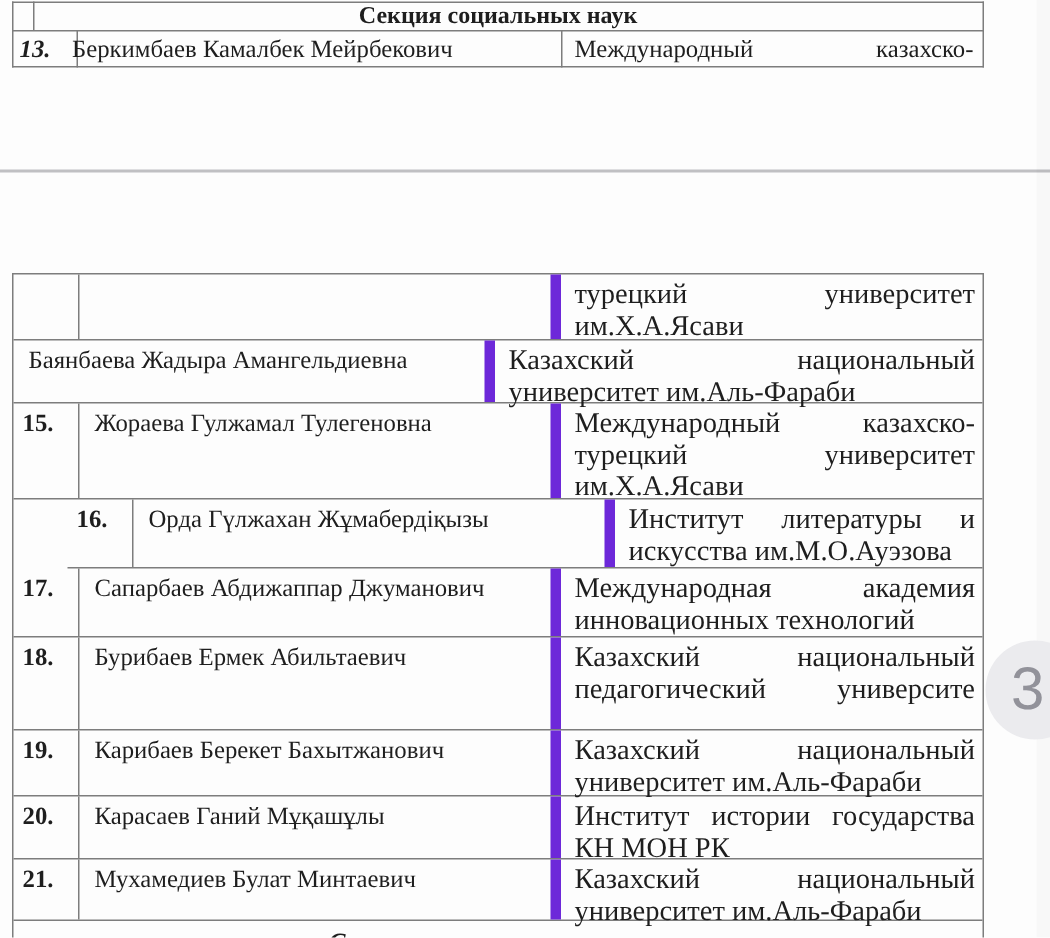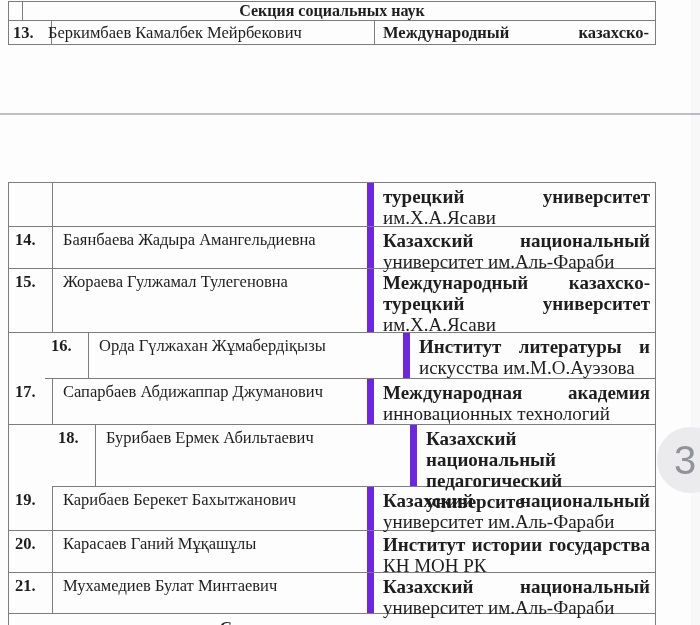--- a/index.html
+++ b/index.html
@@ -12,39 +12,39 @@
     color:#1e1e1e;
   }
   .line{position:absolute;background:#7d7d7d;}
   
   .p1-header-text{
     position:absolute;left:8px;top:2px;width:648px;height:18px;
     text-align:center;font-weight:bold;
     font-size:16px;line-height:17px;
   }
   .p1-cell{position:absolute;top:23px;font-size:16.5px;line-height:20px;}
-  .p1-num{left:13px;font-weight:bold;}
+  .p1-num{left:13px;font-weight:bold;font-style:italic;}
   .p1-name{left:48px;}
   .p1-inst{left:383px;width:266px;}
   
   .page-sep{position:absolute;left:0;top:113px;width:700px;height:2px;background:#c0c0c3;}
   
   .t2{
     position:absolute;left:8px;top:182px;width:646px;
     border:1px solid #7d7d7d;border-bottom:none;
     background:#fdfdfd;
   }
   .trow{display:flex;border-bottom:1px solid #7d7d7d;box-sizing:border-box;}
   .c-num{width:44px;box-sizing:border-box;border-right:1px solid #7d7d7d;
          padding:3px 0 0 6px;font-weight:bold;font-size:16.5px;line-height:20px;}
   .c-name{width:321px;box-sizing:border-box;border-right:7px solid #6d28d9;
           padding:3px 4px 0 10px;font-size:16.5px;line-height:20px;}
   .c-inst{flex:1;box-sizing:border-box;padding:3px 5px 0 9px;
           font-size:19px;line-height:21px;}
-  .jline{text-align:justify;text-align-last:justify;font-weight:bold;}
+  .jline{text-align:justify;text-align-last:justify;}
   .pline{text-align:left;}
   .t2-next-header{
     height:28px;box-sizing:border-box;padding-top:4px;
     text-align:center;font-style:italic;font-weight:bold;font-size:16.5px;
   }
   
   .edge-strip{position:absolute;right:0;top:0;width:9px;height:625px;
               background:rgba(0,0,0,0.018);}
   .page-badge{
     position:absolute;left:657px;top:427px;width:66px;height:66px;
@@ -83,21 +83,20 @@
   <div id="t2body">
       <div class="trow" style="height: 44px;">
         <div class="c-num"></div>
         <div class="c-name"></div>
         <div class="c-inst">
           <div class="jline">турецкий университет</div>
           <div class="pline">им.Х.А.Ясави</div>
         </div>
       </div>
       <div class="trow" style="height: 42px;">
-        <div class="c-num">14.</div>
         <div class="c-name">Баянбаева Жадыра Амангельдиевна</div>
         <div class="c-inst">
           <div class="jline">Казахский национальный</div>
           <div class="pline">университет им.Аль-Фараби</div>
         </div>
       </div>
       <div class="trow" style="height: 64px;">
         <div class="c-num">15.</div>
         <div class="c-name">Жораева Гулжамал Тулегеновна</div>
         <div class="c-inst">
@@ -115,21 +114,21 @@
         </div>
       </div>
       <div class="trow" style="height: 46px;">
         <div class="c-num">17.</div>
         <div class="c-name">Сапарбаев Абдижаппар Джуманович</div>
         <div class="c-inst">
           <div class="jline">Международная академия</div>
           <div class="pline">инновационных технологий</div>
         </div>
       </div>
-      <div class="trow" style="height: 62px; margin-left: 43px;">
+      <div class="trow" style="height: 62px;">
         <div class="c-num">18.</div>
         <div class="c-name">Бурибаев Ермек Абильтаевич</div>
         <div class="c-inst">
           <div class="jline">Казахский национальный</div>
           <div class="jline">педагогический университе</div>
         </div>
       </div>
       <div class="trow" style="height: 44px;">
         <div class="c-num">19.</div>
         <div class="c-name">Карибаев Берекет Бахытжанович</div>

